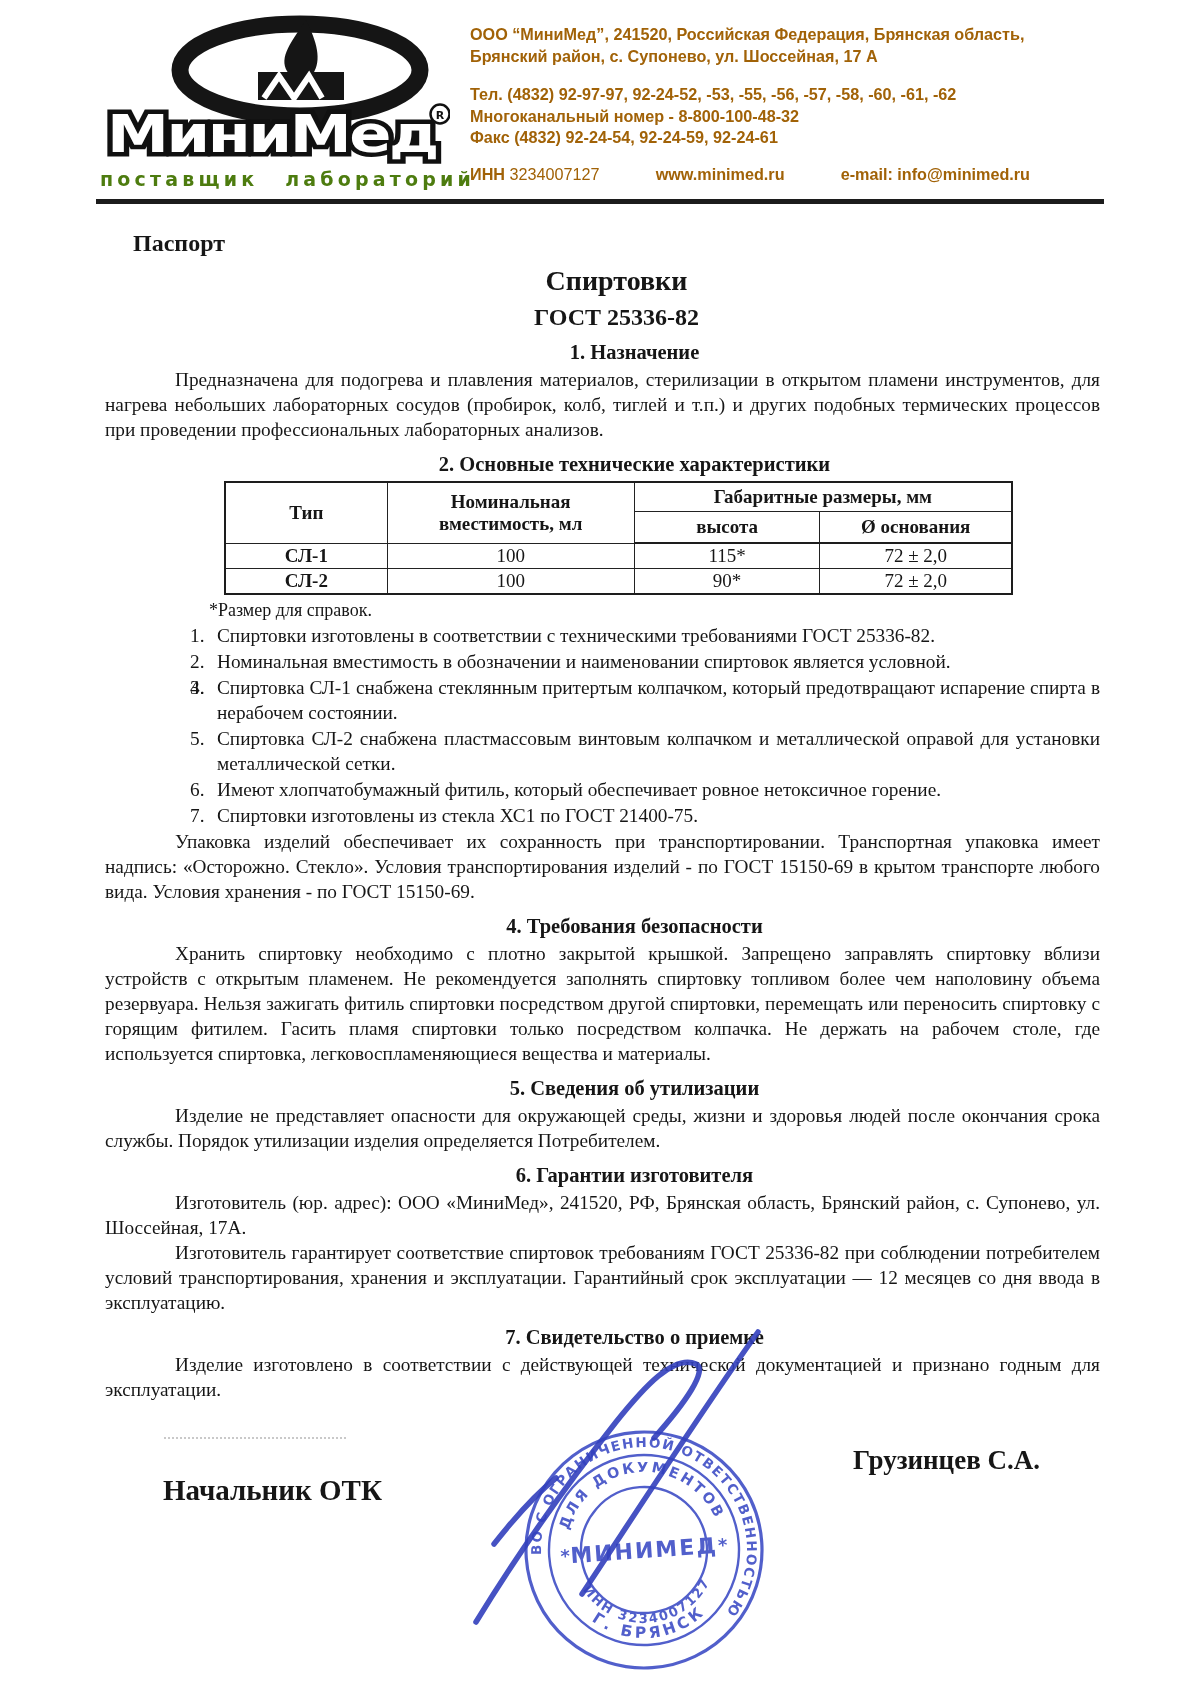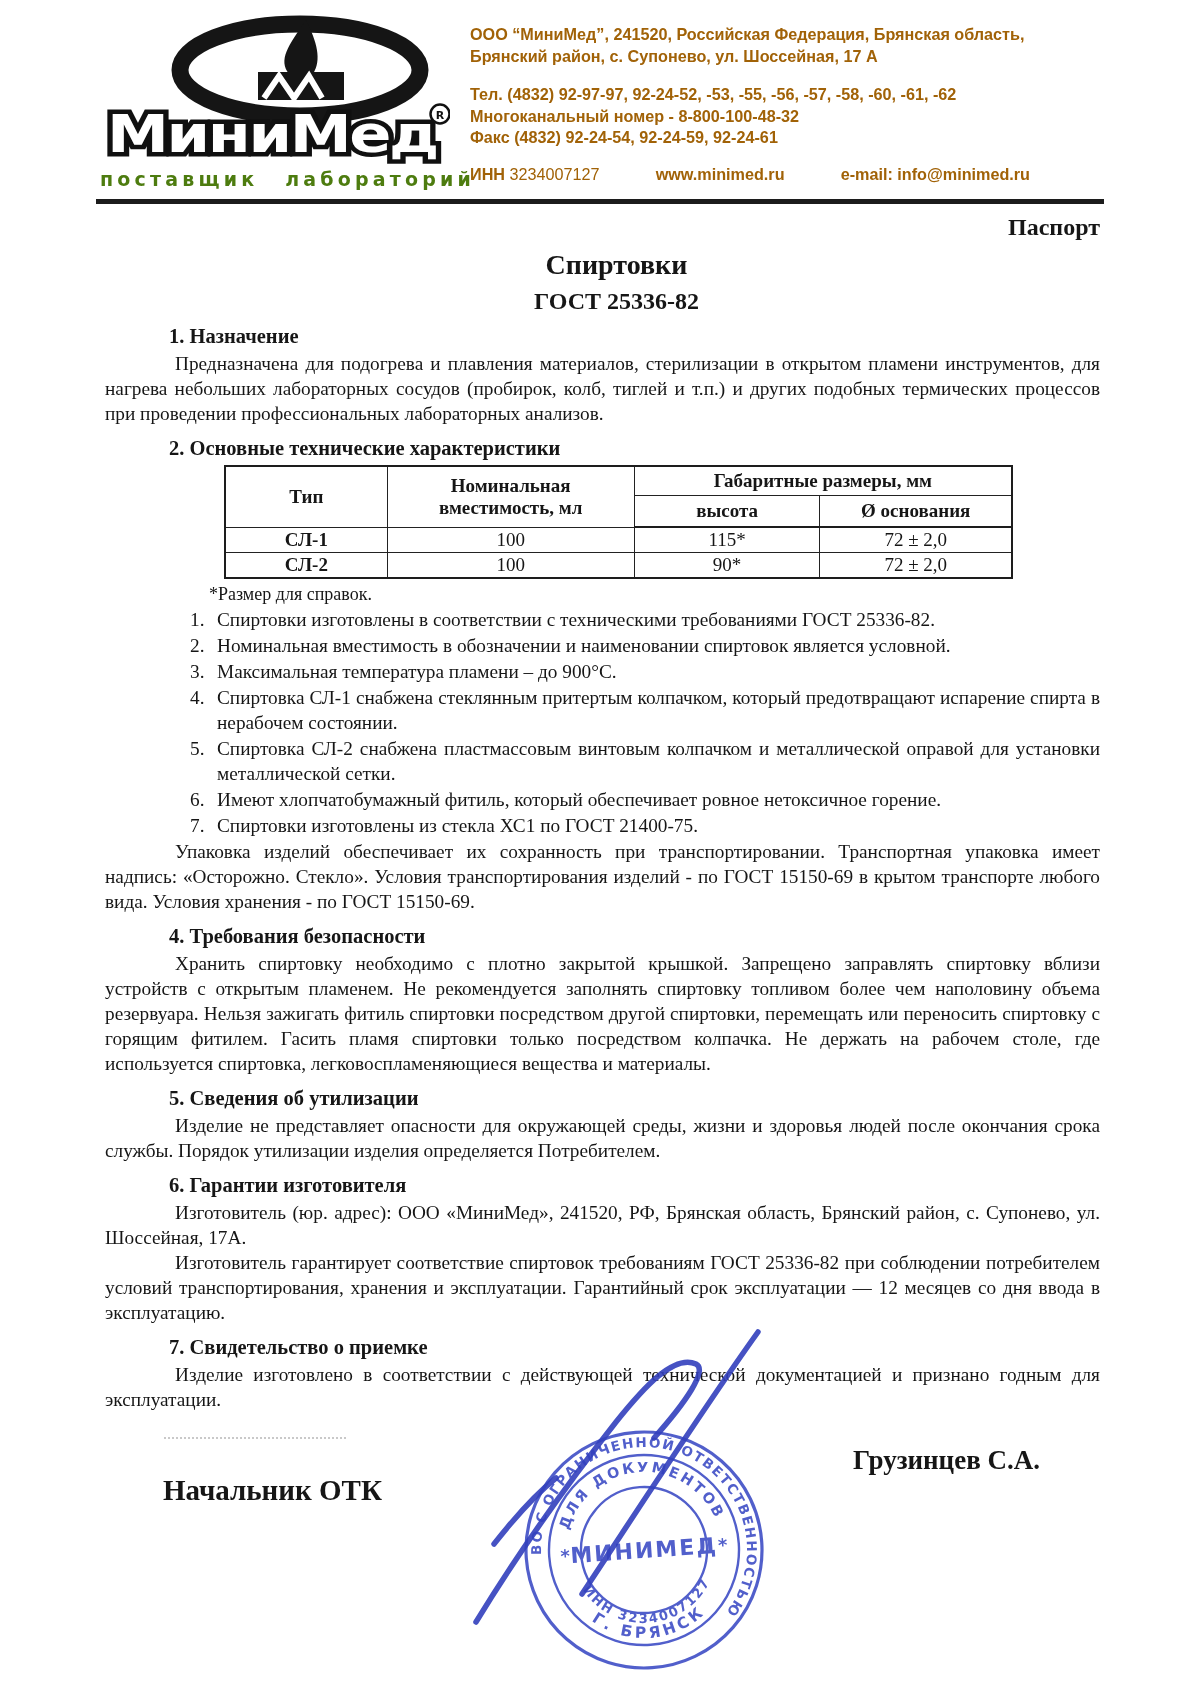--- a/index.html
+++ b/index.html
@@ -26,24 +26,24 @@
     font-weight:bold;font-size:16.2px;line-height:21.5px;color:#a16207;
   }
   .company .gap-s{height:17px;}
   .company .gap-m{height:15px;}
   .inn-row{display:flex;justify-content:space-between;align-items:baseline;}
   .inn-cell .inn-val{font-weight:normal;}
   .header-rule{position:absolute;left:96px;top:199px;width:1008px;height:5px;background:#1c1c1c;}
 
   
   .content{position:absolute;left:105px;top:208px;width:995px;}
-  .title-doc{margin:6px 0 0;padding-left:28px;text-align:right;font-weight:bold;font-size:24px;line-height:27px;}
+  .title-doc{margin:22px 0 0;padding-left:28px;text-align:left;font-weight:bold;font-size:24px;line-height:27px;}
   .title-product{margin:9px 0 0;padding-left:28px;text-align:center;font-weight:bold;font-size:28px;line-height:30px;}
   .title-gost{margin:8px 0 0;padding-left:28px;text-align:center;font-weight:bold;font-size:24px;line-height:26px;}
-  .sec-h{margin:10px 0 3px;padding-left:64px;text-align:left;font-weight:bold;font-size:20.5px;line-height:24px;}
+  .sec-h{margin:10px 0 3px;padding-left:64px;text-align:center;font-weight:bold;font-size:20.5px;line-height:24px;}
   .para{margin:0;text-align:justify;text-indent:70px;font-size:19.3px;line-height:25px;}
   .para + .para{margin-top:0;}
 
   
   .spec-table{
     margin:5px 0 0 119px;
     border-collapse:collapse;width:789px;
     font-size:19px;line-height:22px;text-align:center;
   }
   .spec-table td,.spec-table th{
@@ -153,21 +153,20 @@
       <div class="num-item">
         <span class="n">1.</span>
         <span>Спиртовки изготовлены в соответствии с техническими требованиями ГОСТ 25336-82.</span>
       </div>
       <div class="num-item">
         <span class="n">2.</span>
         <span>Номинальная вместимость в обозначении и наименовании спиртовок является условной.</span>
       </div>
       <div class="num-item">
         <span class="n">3.</span>
-        <span>Максимальная температура пламени – до 900°С.</span>
       </div>
       <div class="num-item">
         <span class="n">4.</span>
         <span>Спиртовка СЛ-1 снабжена стеклянным притертым колпачком, который предотвращают испарение спирта в нерабочем состоянии.</span>
       </div>
       <div class="num-item">
         <span class="n">5.</span>
         <span>Спиртовка СЛ-2 снабжена пластмассовым винтовым колпачком и металлической оправой для установки металлической сетки.</span>
       </div>
       <div class="num-item">

